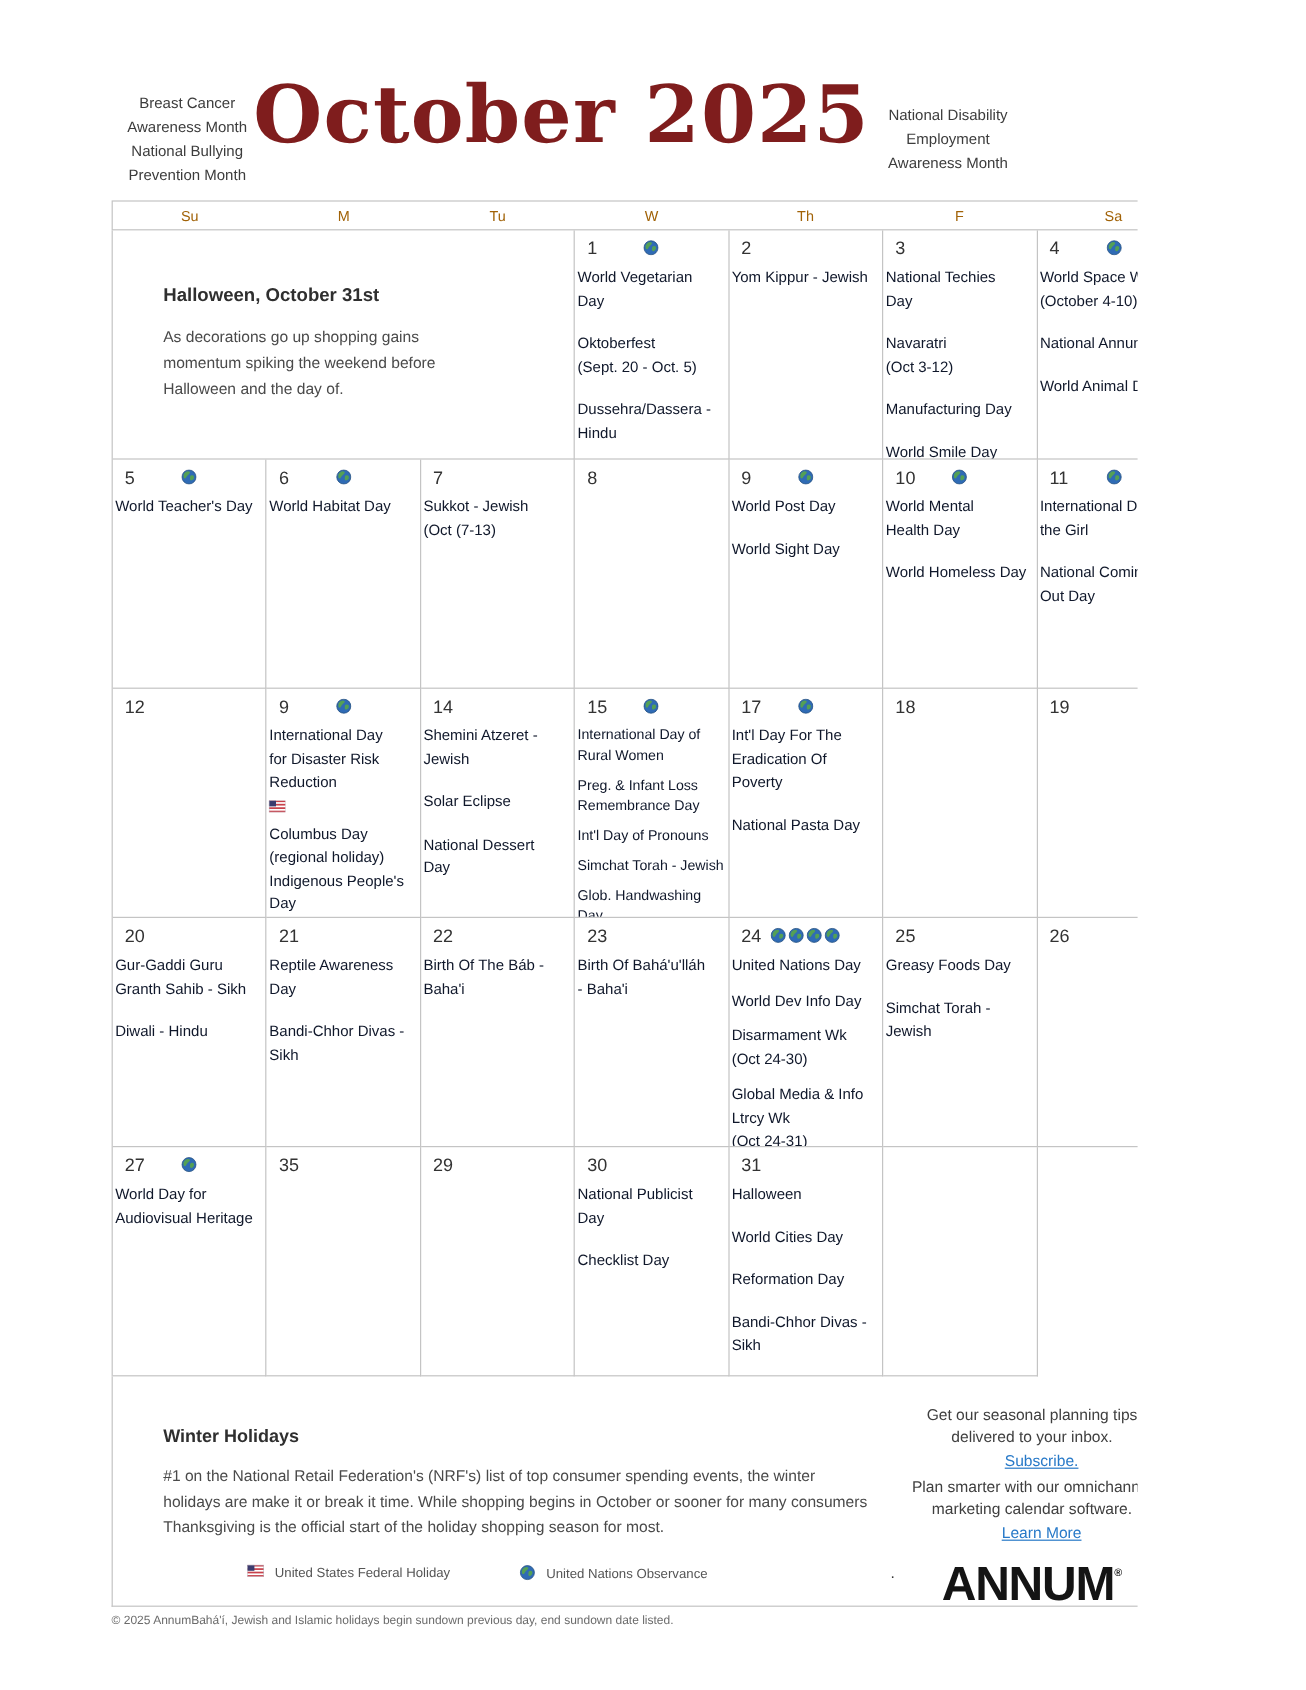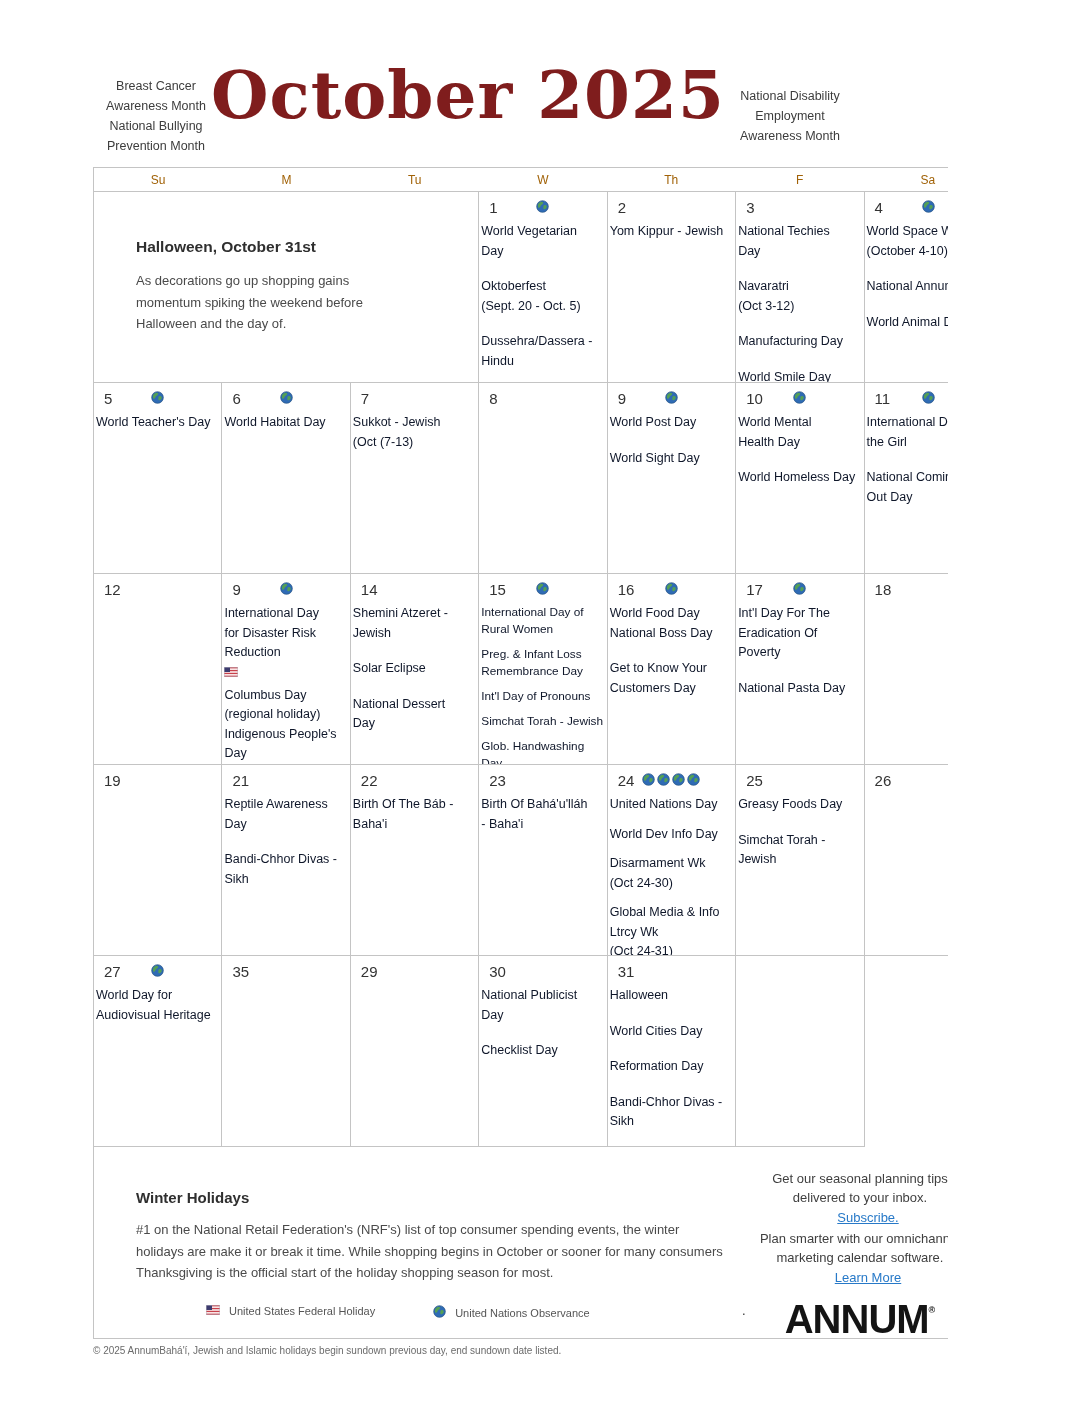--- a/index.html
+++ b/index.html
@@ -335,40 +335,20 @@
 Rural Women</div>
             <div class="event">Preg. &amp; Infant Loss
 Remembrance Day</div>
             <div class="event">Int'l Day of Pronouns</div>
             <div class="event">Simchat Torah - Jewish</div>
             <div class="event">Glob. Handwashing Day</div>
           </div>
         </div>
         <div class="cell">
           <div class="cellhead">
-            <span class="num">16</span>
-            <span class="icons">
-              <span>
-                <svg width="13" height="13" viewBox="0 0 20 20">
-                  <circle cx="10" cy="10" r="9" fill="#2f6bb5" stroke="#24507f" stroke-width="1"></circle>
-                  <path d="M4.2 5 Q7 1.8 10.2 3 Q12.4 4 10.2 6 Q7.4 7.8 6.2 10.8 Q5.2 13 3.2 11 Q2 7.6 4.2 5Z" fill="#54a055"></path>
-                  <path d="M12 8.2 Q15.2 7 16.4 9.2 Q17.2 12 14.2 14 Q11.2 15.2 11.2 12.2 Q11.2 9.2 12 8.2Z" fill="#54a055"></path>
-                </svg>
-              </span>
-            </span>
-          </div>
-          <div class="events">
-            <div class="event">World Food Day
-National Boss Day</div>
-            <div class="event">Get to Know Your
-Customers Day</div>
-          </div>
-        </div>
-        <div class="cell">
-          <div class="cellhead">
             <span class="num">17</span>
             <span class="icons">
               <span>
                 <svg width="13" height="13" viewBox="0 0 20 20">
                   <circle cx="10" cy="10" r="9" fill="#2f6bb5" stroke="#24507f" stroke-width="1"></circle>
                   <path d="M4.2 5 Q7 1.8 10.2 3 Q12.4 4 10.2 6 Q7.4 7.8 6.2 10.8 Q5.2 13 3.2 11 Q2 7.6 4.2 5Z" fill="#54a055"></path>
                   <path d="M12 8.2 Q15.2 7 16.4 9.2 Q17.2 12 14.2 14 Q11.2 15.2 11.2 12.2 Q11.2 9.2 12 8.2Z" fill="#54a055"></path>
                 </svg>
               </span>
             </span>
@@ -384,20 +364,30 @@
           <div class="cellhead">
             <span class="num">18</span>
           </div>
           <div class="events"></div>
         </div>
         <div class="cell">
           <div class="cellhead">
             <span class="num">19</span>
           </div>
           <div class="events"></div>
+        </div>
+        <div class="cell">
+          <div class="cellhead">
+            <span class="num">20</span>
+          </div>
+          <div class="events">
+            <div class="event">Gur-Gaddi Guru
+Granth Sahib - Sikh</div>
+            <div class="event">Diwali - Hindu</div>
+          </div>
         </div>
         <div class="cell">
           <div class="cellhead">
             <span class="num">21</span>
           </div>
           <div class="events">
             <div class="event">Reptile Awareness
 Day</div>
             <div class="event">Bandi-Chhor Divas -
 Sikh</div>

